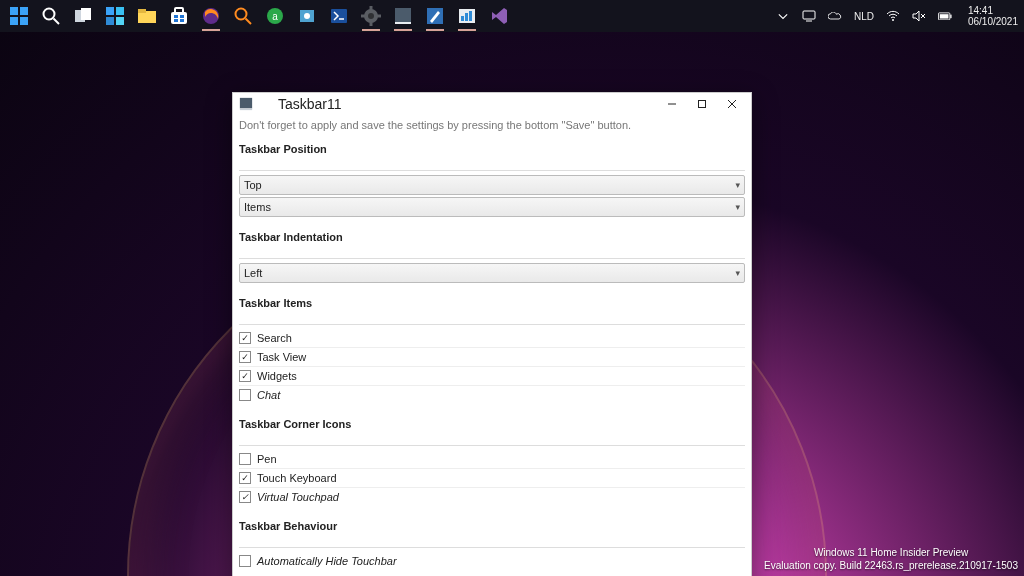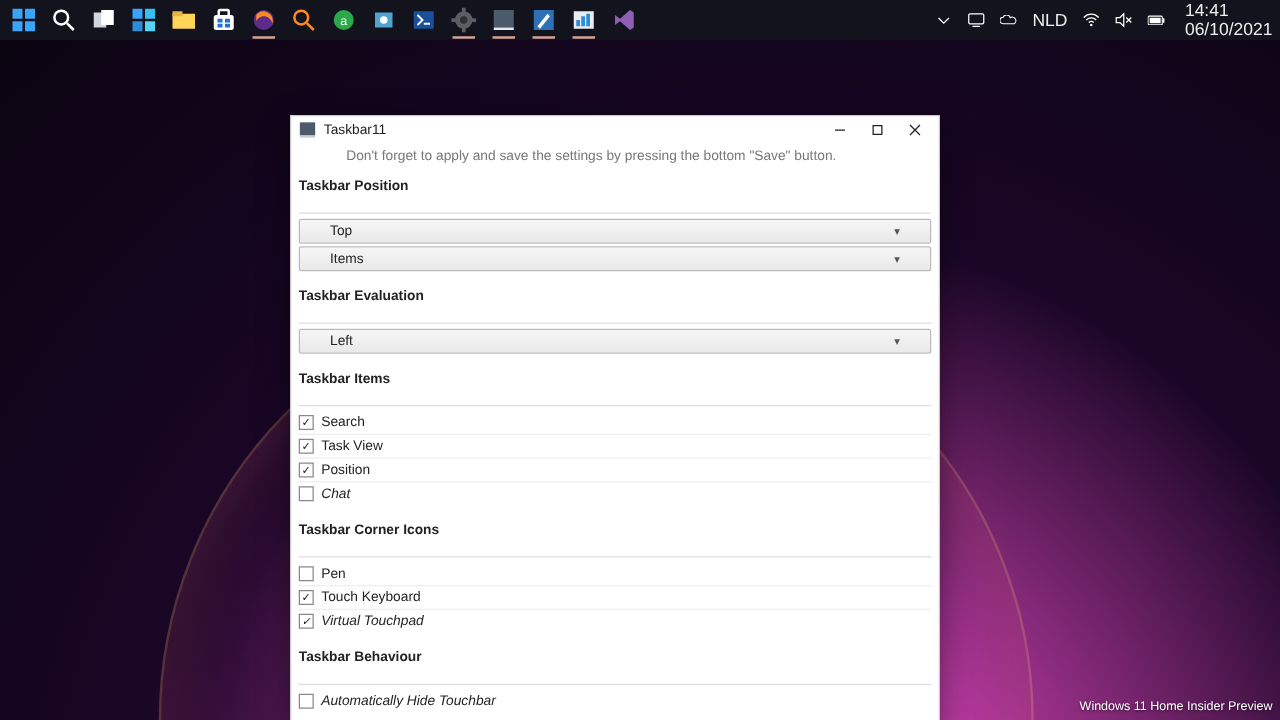--- a/index.html
+++ b/index.html
@@ -47,21 +47,21 @@
   content:"";
   position:absolute;
   bottom:-2px; left:4px; right:4px; height:2px;
   background:#d7a298;
 }
 
 .systray {
   margin-left: auto;
   display: flex; align-items: center; gap: 12px;
   color: #eee;
-  font-size: 14px;
+  font-size: 10px;
 }
 .systray .glyph { width: 14px; height: 14px; display:flex; align-items:center; justify-content:center; }
 .clock { text-align: left; line-height: 1.1; margin-left: 4px; }
 
 
 .window {
   position: absolute;
   left: 232px; top: 92px;
   width: 520px;
   background: #fff;
@@ -69,40 +69,40 @@
   box-shadow: 0 6px 24px rgba(0,0,0,0.45);
   font-size: 11px;
   color: #222;
 }
 .titlebar {
   height: 22px;
   display: flex; align-items: center;
   padding: 0 4px 0 6px;
 }
 .titlebar .app-icon { width: 14px; height: 14px; margin-right: 6px; }
-.titlebar .title { font-size: 11px; }
+.titlebar .title { font-size: 14px; margin-left: 19px; }
 .winbtns { margin-left: auto; display:flex; }
 .winbtn { width: 30px; height: 20px; display:flex; align-items:center; justify-content:center; }
 
 .body { padding: 0 6px 12px; }
 
-.hint { color:#777; padding: 4px 0 6px; margin-left: 38px; }
+.hint { color:#777; padding: 4px 0 6px; }
 
 .section-label {
   font-weight: bold;
   padding: 6px 0 15px;
   border-bottom: 1px solid #ddd;
   margin-bottom: 4px;
 }
 
 .select {
   width: 100%;
   height: 20px;
   display: flex; align-items: center; justify-content: space-between;
-  padding: 0 24px;
+  padding: 0 4px;
   background: linear-gradient(#f6f6f6,#e9e9e9);
   border: 1px solid #bbb;
   border-radius: 2px;
   margin-bottom: 2px;
   font-size: 11px;
 }
 .select .chev { font-size: 9px; color:#555; }
 
 .mt8{ margin-top:8px; }
 
@@ -352,39 +352,39 @@
     <div class="select">
       <span>Top</span>
       <span class="chev">▾</span>
     </div>
 
     <div class="select">
       <span>Items</span>
       <span class="chev">▾</span>
     </div>
 
-    <div class="section-label mt8">Taskbar Evaluation</div>
+    <div class="section-label mt8">Taskbar Indentation</div>
     <div class="select">
       <span>Left</span>
       <span class="chev">▾</span>
     </div>
 
     <div class="section-label mt8">Taskbar Items</div>
     <div id="items-list">
         <div class="check-row">
           <div class="chk">✓</div>
           <span>Search</span>
         </div>
         <div class="check-row">
           <div class="chk">✓</div>
           <span>Task View</span>
         </div>
         <div class="check-row">
           <div class="chk">✓</div>
-          <span>Position</span>
+          <span>Widgets</span>
         </div>
         <div class="check-row noborder">
           <div class="chk"></div>
           <span>Chat</span>
         </div>
       </div>
 
     <div class="section-label mt8">Taskbar Corner Icons</div>
     <div id="corner-list">
         <div class="check-row">
@@ -413,13 +413,14 @@
       <div class="save-btn">
         <span class="flopicon"></span>
         <span>Save</span>
       </div>
     </div>
   </div>
 </div>
 
 <div class="watermark">
   <div>Windows 11 Home Insider Preview</div>
+  <div>Evaluation copy. Build 22463.rs_prerelease.210917-1503</div>
 </div>
 
 </body></html>

